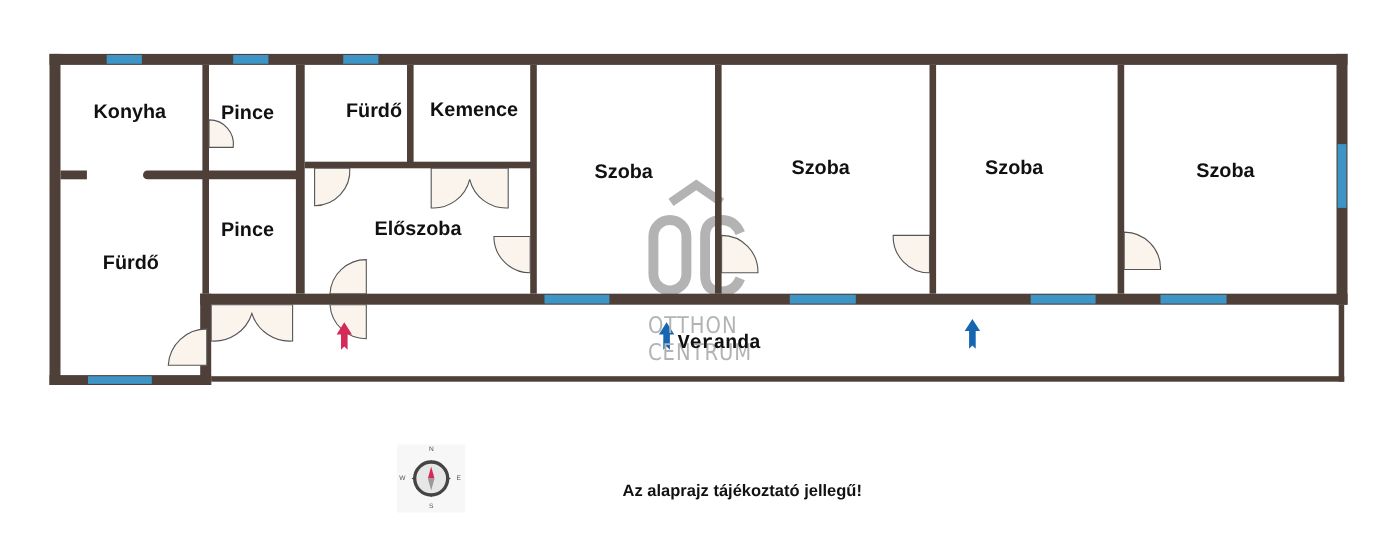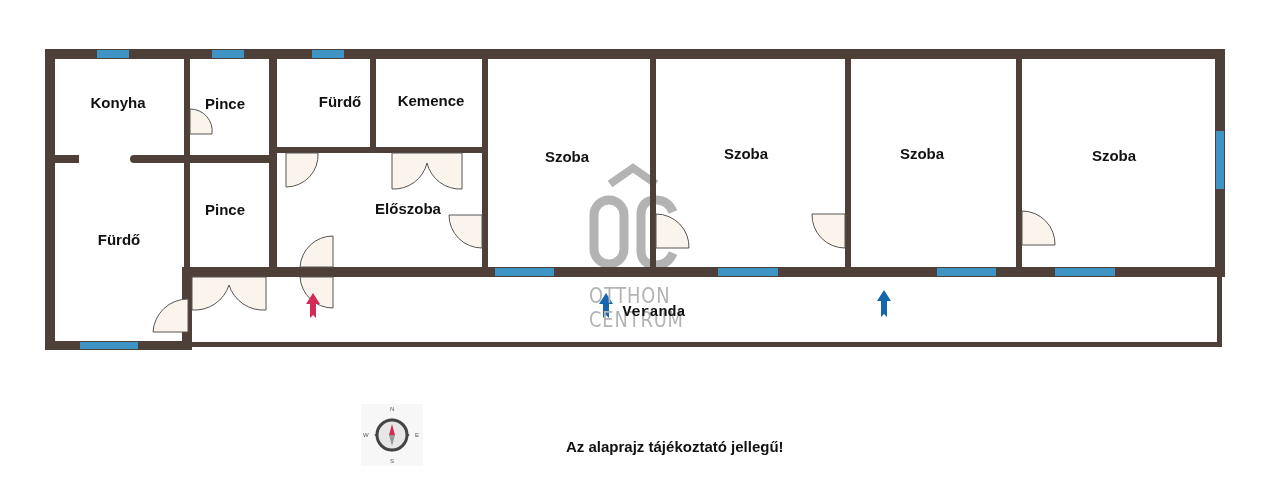--- a/index.html
+++ b/index.html
@@ -1,18 +1,18 @@
 <!DOCTYPE html>
 <html><head>
 <meta charset="utf-8">
 <style>
   html, body { margin:0; padding:0; background:#ffffff; }
   body { width:1263px; height:500px; position:relative; overflow:hidden; font-family:"Liberation Sans", sans-serif; }
   #plan { position:absolute; left:0; top:0; }
-  .room-label { position:absolute; font-weight:bold; font-size:15px; color:#111; transform:translate(-50%,-50%); white-space:nowrap; }
+  .room-label { position:absolute; font-weight:bold; font-size:18px; color:#111; transform:translate(-50%,-50%); white-space:nowrap; }
   .disclaimer { position:absolute; left:566px; top:404px; font-weight:bold; font-size:15px; color:#111;margin-top:34px; }
   .watermark-text { position:absolute; color:#b3b3b3; font-family:"DejaVu Sans", sans-serif; font-size:21px; letter-spacing:1px; line-height:21px; transform:scaleX(0.85); transform-origin:left top; }
   .compass-letter { position:absolute; font-size:6px; color:#555; font-family:"Liberation Sans", sans-serif; }
 </style>
 </head>
 <body>
 
 <svg id="plan" width="1263" height="500" viewBox="0 0 1263 500" xmlns="http://www.w3.org/2000/svg">
 
   <g fill="none" stroke="#b3b3b3" stroke-width="9">
@@ -122,21 +122,21 @@
 <div class="room-label" style="left:118px;top:102px;">Konyha</div>
 <div class="room-label" style="left:225px;top:103px;">Pince</div>
 <div class="room-label" style="left:324px;top:101px;padding-left:32px;">Fürdő</div>
 <div class="room-label" style="left:431px;top:100px;">Kemence</div>
 <div class="room-label" style="left:567px;top:156px;">Szoba</div>
 <div class="room-label" style="left:746px;top:153px;">Szoba</div>
 <div class="room-label" style="left:922px;top:153px;">Szoba</div>
 <div class="room-label" style="left:1114px;top:155px;">Szoba</div>
 <div class="room-label" style="left:119px;top:239px;">Fürdő</div>
 <div class="room-label" style="left:225px;top:209px;text-align:right;">Pince</div>
-<div class="room-label" style="left:380px;top:208px;margin-left:28px;">Előszoba</div>
+<div class="room-label" style="left:380px;top:208px;">Előszoba</div>
 <div class="room-label" style="left:654px;top:312px;font-family:Liberation Mono, monospace;">Veranda</div>
 
 <div class="compass-letter" style="left:390px;top:406px;">N</div>
 <div class="compass-letter" style="left:415px;top:432px;">E</div>
 <div class="compass-letter" style="left:390px;top:458px;">S</div>
 <div class="compass-letter" style="left:363px;top:432px;">W</div>
 
 <div class="disclaimer">Az alaprajz tájékoztató jellegű!</div>
 
 </body></html>

